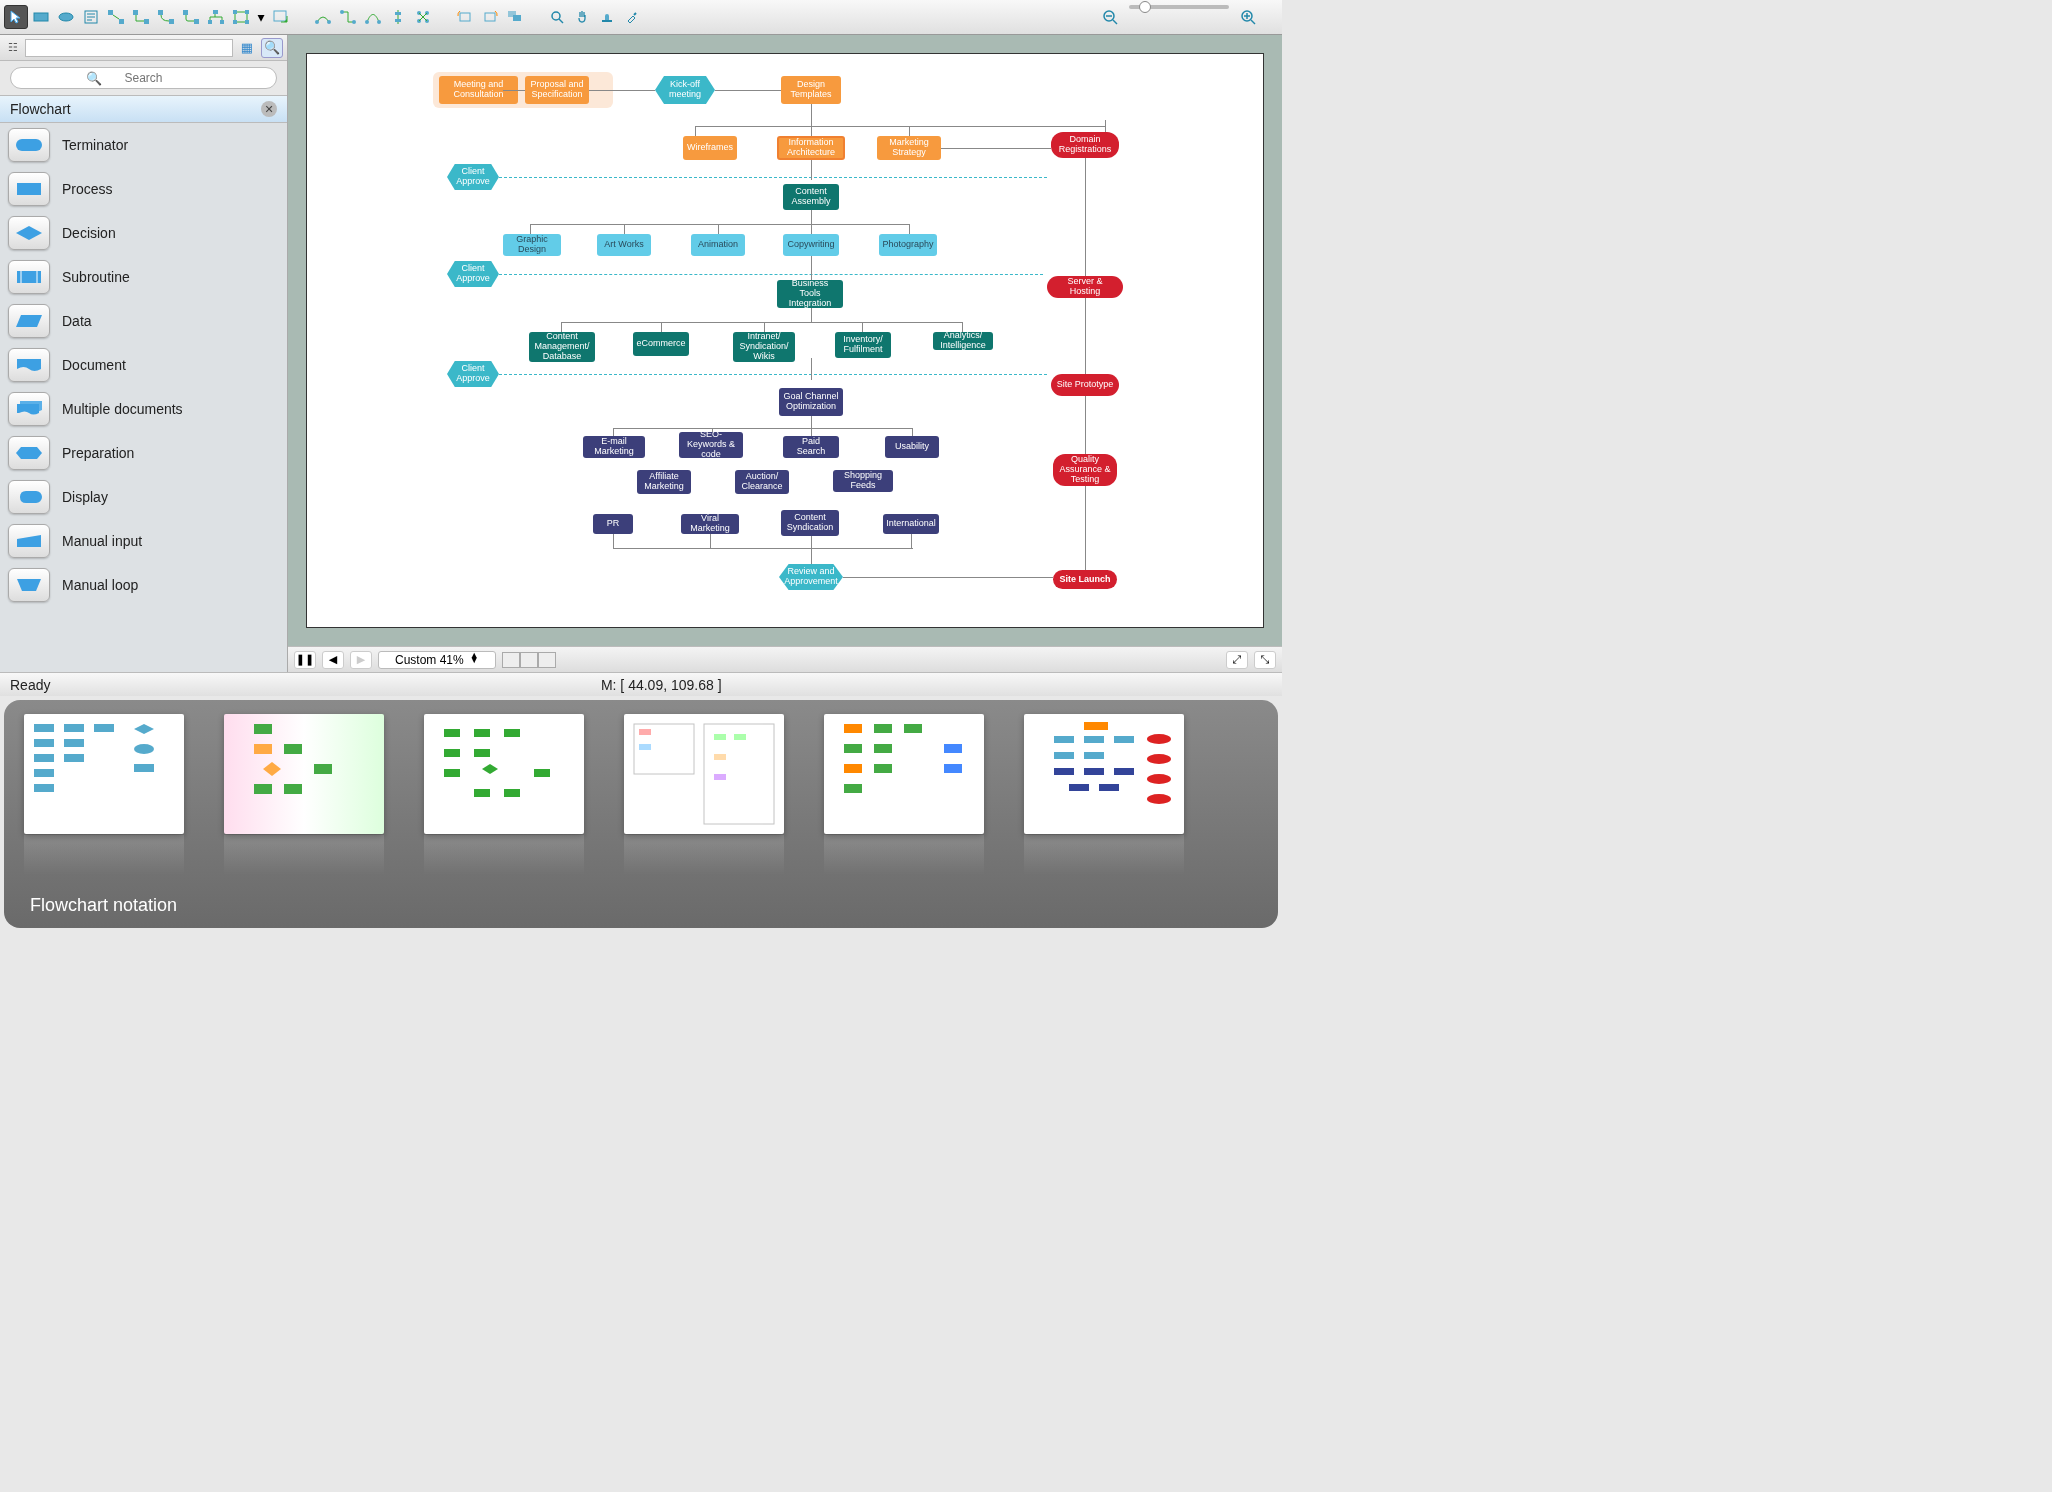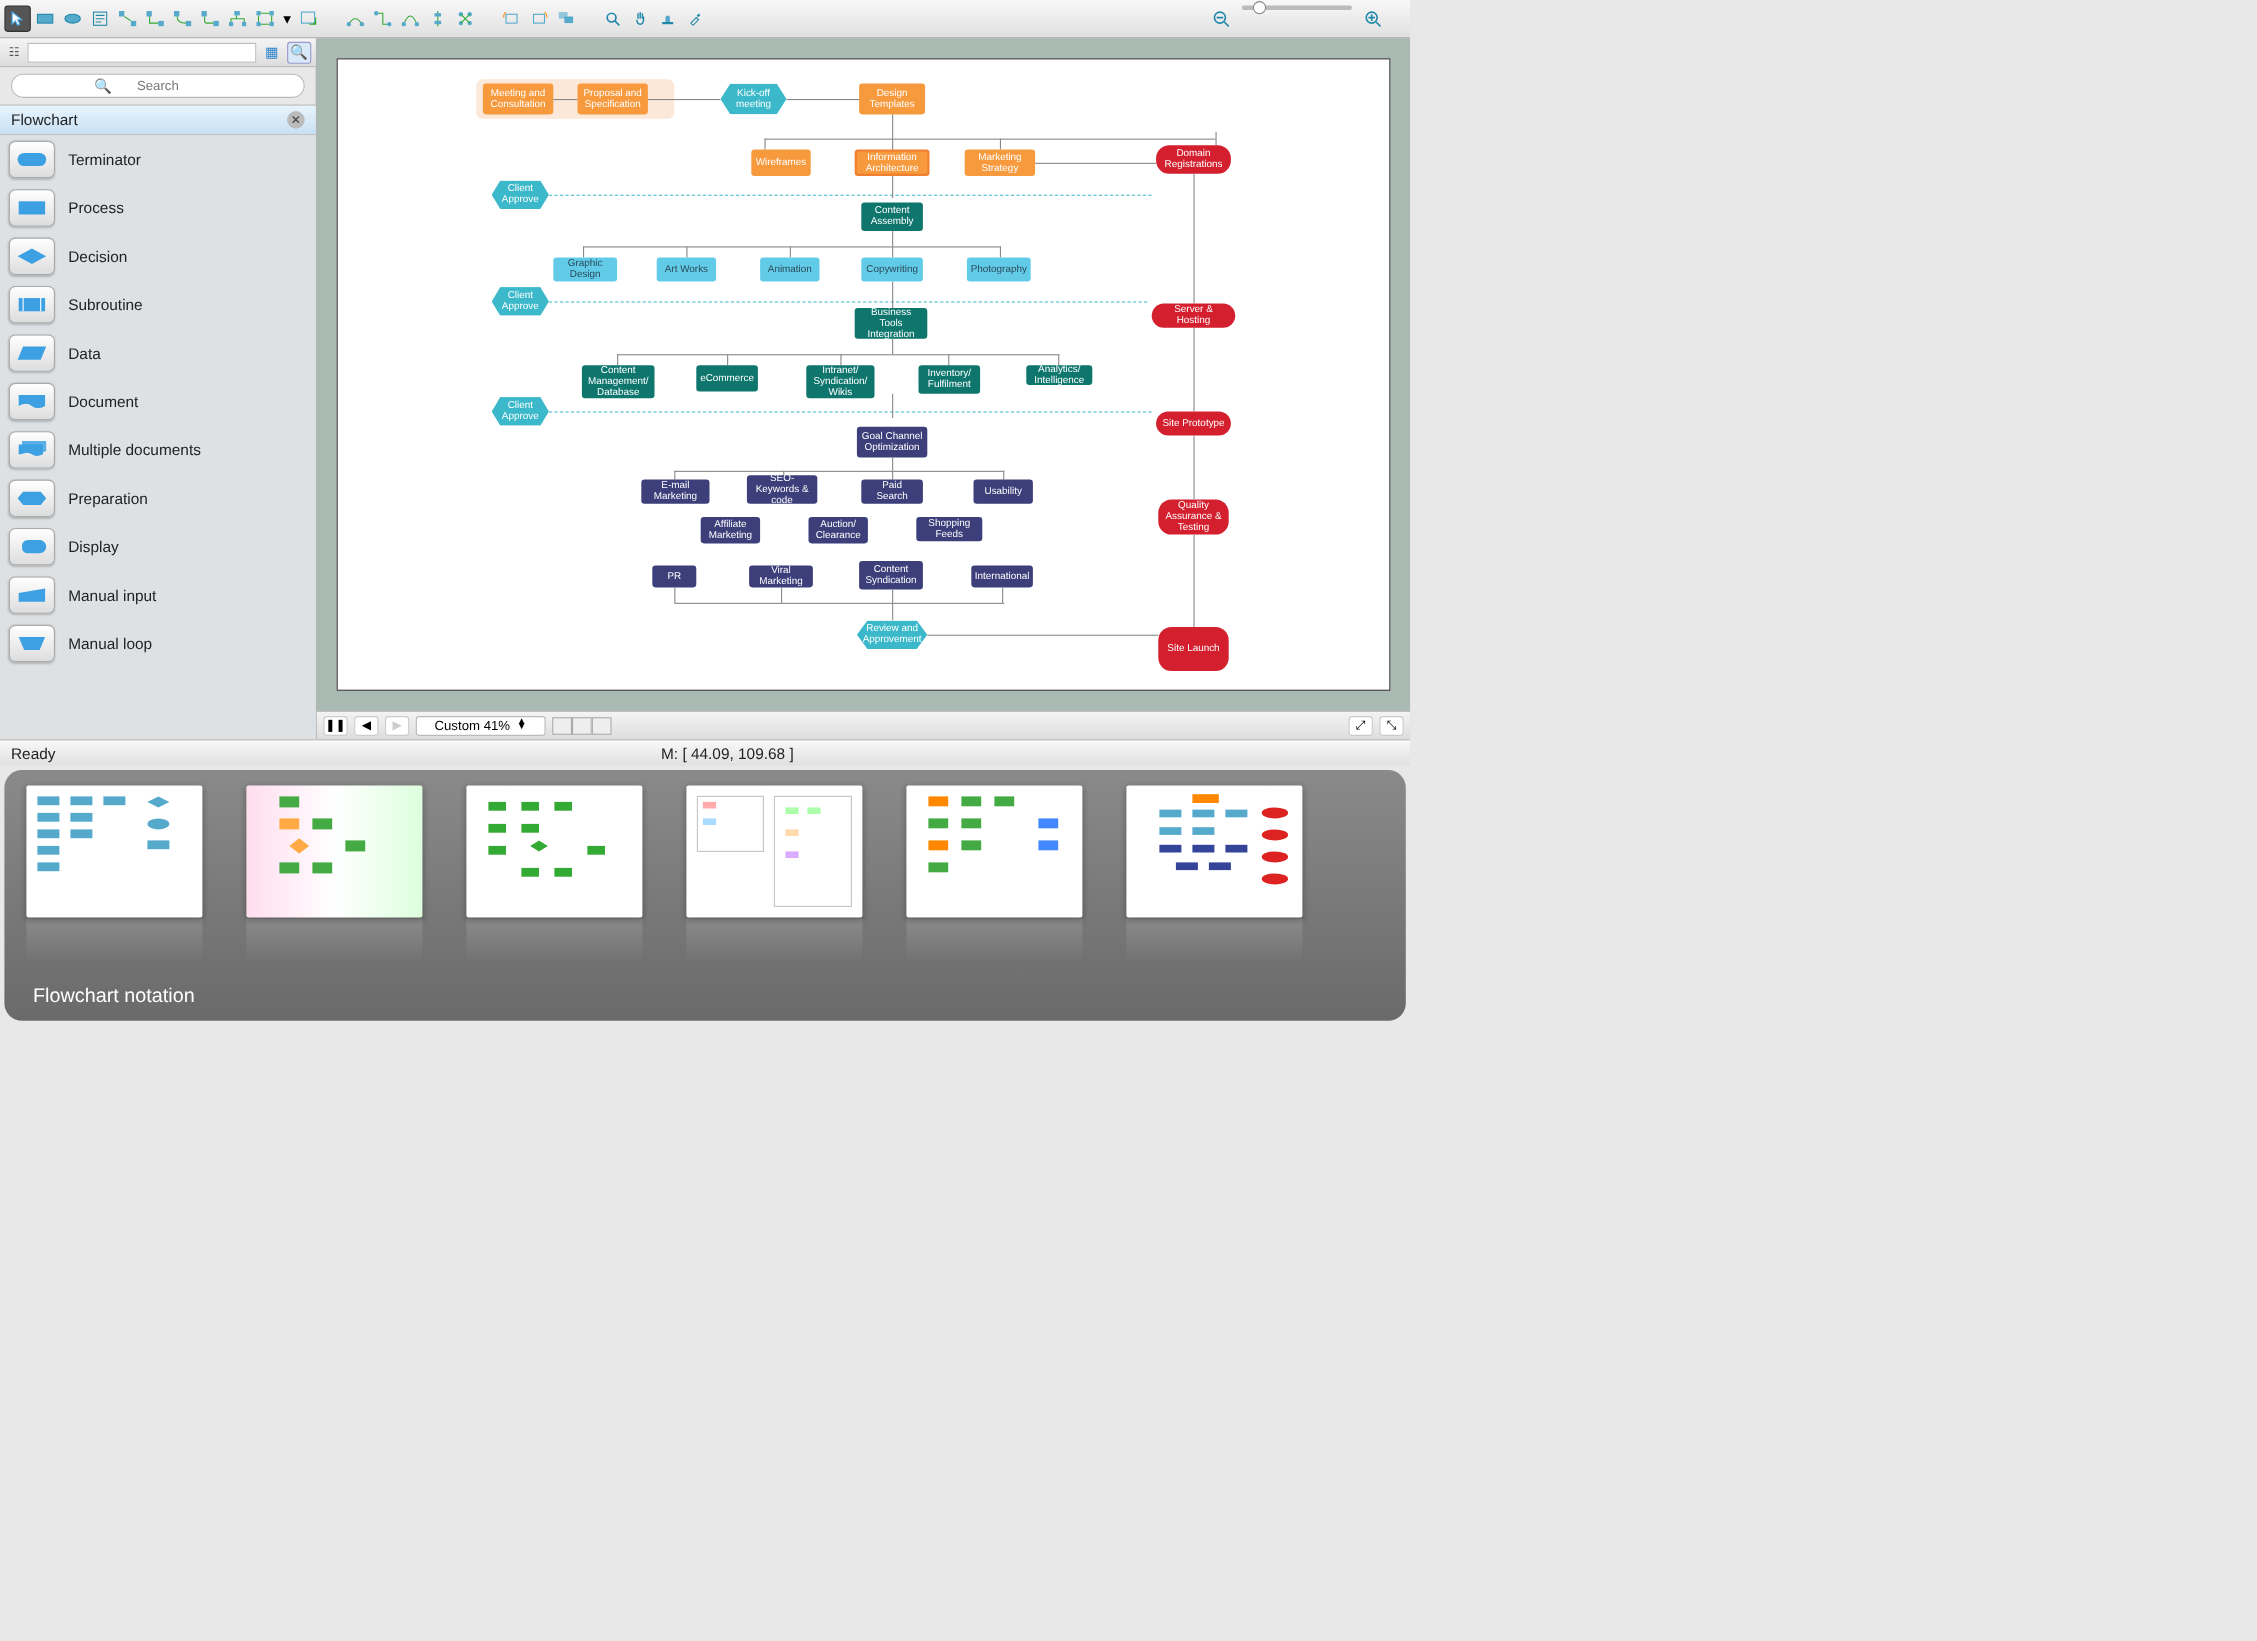--- a/index.html
+++ b/index.html
@@ -369,21 +369,21 @@
           </div>
           <span>Manual loop</span>
         </div>
       </div>
   </div>
 
   <div class="canvas-area">
     <div class="canvas-wrap">
       <div class="canvas" id="canvas">
           <div style="position: absolute; left: 126px; top: 18px; width: 180px; height: 36px; background: rgb(252, 232, 216); border-radius: 6px;"></div>
-          <div class="node n-orange" style="left: 132px; top: 22px; width: 64px; height: 28px;">Meeting and Consultation</div>
+          <div class="node n-orange" style="left: 132px; top: 22px; width: 79px; height: 28px;">Meeting and Consultation</div>
           <div class="node n-orange" style="left: 218px; top: 22px; width: 64px; height: 28px;">Proposal and Specification</div>
           <div class="node n-cyan hex" style="left: 348px; top: 22px; width: 60px; height: 28px;">Kick-off meeting</div>
           <div class="node n-orange" style="left: 474px; top: 22px; width: 60px; height: 28px;">Design Templates</div>
           <div class="conn-line" style="left: 196px; top: 36px; width: 22px; height: 1px;"></div>
           <div class="conn-line" style="left: 282px; top: 36px; width: 66px; height: 1px;"></div>
           <div class="conn-line" style="left: 408px; top: 36px; width: 66px; height: 1px;"></div>
           <div class="conn-line" style="left: 504px; top: 50px; width: 1px; height: 22px;"></div>
           <div class="conn-line" style="left: 388px; top: 72px; width: 410px; height: 1px;"></div>
           <div class="conn-line" style="left: 388px; top: 72px; width: 1px; height: 10px;"></div>
           <div class="conn-line" style="left: 504px; top: 72px; width: 1px; height: 10px;"></div>
@@ -453,21 +453,21 @@
           <div class="node n-navy" style="left: 374px; top: 460px; width: 58px; height: 20px;">Viral Marketing</div>
           <div class="node n-navy" style="left: 474px; top: 456px; width: 58px; height: 26px;">Content Syndication</div>
           <div class="node n-navy" style="left: 576px; top: 460px; width: 56px; height: 20px;">International</div>
           <div class="conn-line" style="left: 306px; top: 494px; width: 300px; height: 1px;"></div>
           <div class="conn-line" style="left: 306px; top: 480px; width: 1px; height: 14px;"></div>
           <div class="conn-line" style="left: 403px; top: 480px; width: 1px; height: 14px;"></div>
           <div class="conn-line" style="left: 504px; top: 482px; width: 1px; height: 12px;"></div>
           <div class="conn-line" style="left: 604px; top: 480px; width: 1px; height: 14px;"></div>
           <div class="conn-line" style="left: 504px; top: 494px; width: 1px; height: 16px;"></div>
           <div class="node n-cyan hex" style="left: 472px; top: 510px; width: 64px; height: 26px;">Review and Approvement</div>
-          <div class="node n-red" style="left: 746px; top: 516px; width: 64px; height: 40px;">Site Launch</div>
+          <div class="node n-red" style="left: 746px; top: 516px; width: 64px; height: 19px; font-weight: bold;">Site Launch</div>
           <div class="conn-line" style="left: 778px; top: 432px; width: 1px; height: 84px;"></div>
           <div class="conn-line" style="left: 536px; top: 523px; width: 210px; height: 1px;"></div>
         </div>
     </div>
     <div class="canvas-footer">
       <div class="nav-btn">❚❚</div>
       <div class="nav-btn">◀</div>
       <div class="nav-btn" style="color:#ccc;">▶</div>
       <div class="zoom-box">
         <span>Custom 41%</span>

